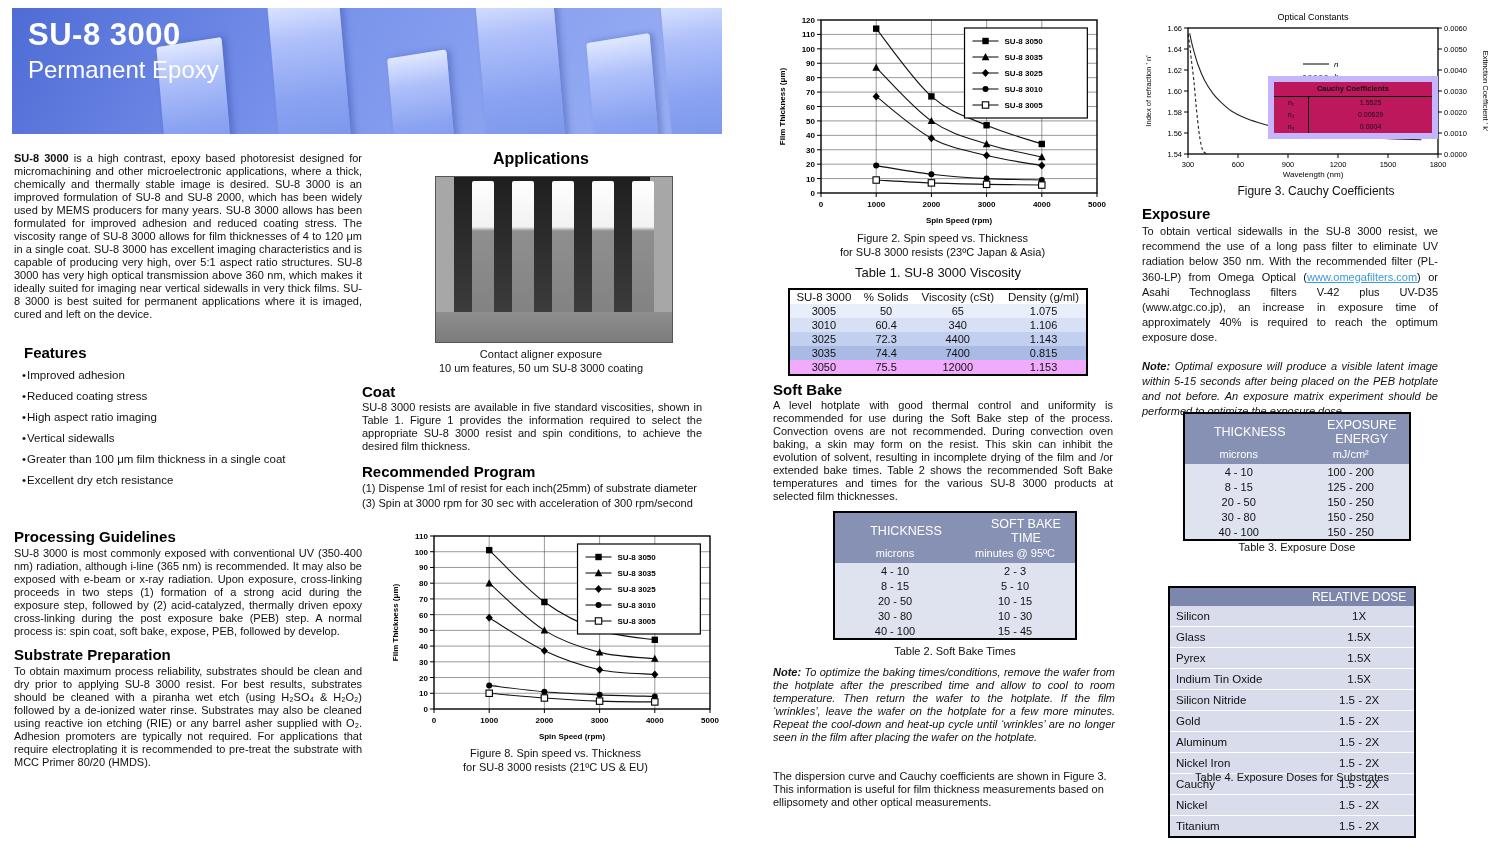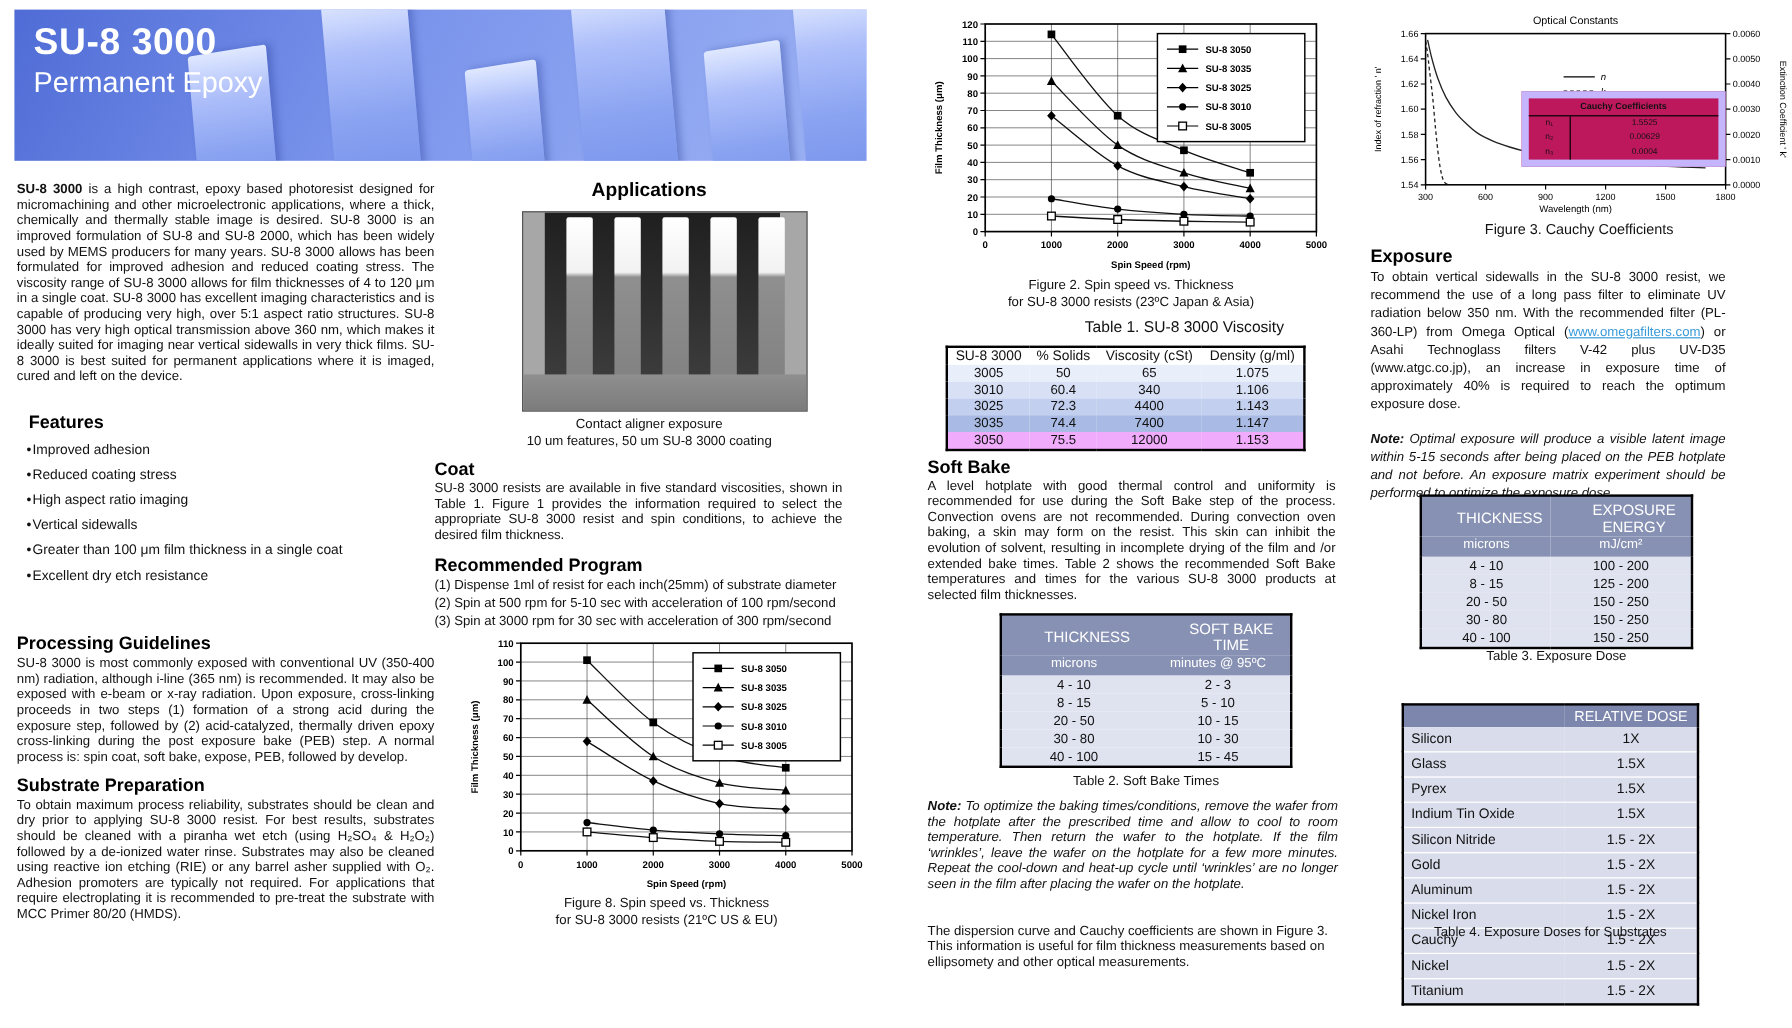--- a/index.html
+++ b/index.html
@@ -127,21 +127,20 @@
 
 <div class="abs caption" style="left:362px;top:347px;width:358px;">Contact aligner exposure</div>
 <div class="abs caption" style="left:362px;top:361px;width:358px;">10 um features, 50 um SU-8 3000 coating</div>
 
 <h2 class="abs sec" style="left:362px;top:383px;">Coat</h2>
 <div class="abs para" style="left:362px;top:401px;width:340px;">SU-8 3000 resists are available in five standard viscosities, shown in Table 1.  Figure 1 provides the information required to select the appropriate SU-8 3000 resist and spin conditions, to achieve the desired film thickness.</div>
 
 <h2 class="abs sec" style="left:362px;top:463px;">Recommended Program</h2>
 <div class="abs steps" style="left:362px;top:481px;width:348px;">
     <div class="li">(1) Dispense 1ml of resist for each inch(25mm) of substrate diameter</div>
-    <div class="li">(2) Spin at 500 rpm for 5-10 sec with acceleration of 100 rpm/second</div>
     <div class="li">(3) Spin at 3000 rpm for 30 sec with acceleration of 300 rpm/second</div>
   </div>
 
 <div class="abs chart" id="fig1" style="left:388px;top:528px;width:335px;height:215px;"><svg width="335" height="215" viewBox="0 0 335 215" font-family="Liberation Sans, sans-serif">
       <line x1="46" y1="165.27272727272728" x2="322" y2="165.27272727272728" stroke="#444" stroke-width="0.55"></line>
       <line x1="46" y1="149.54545454545453" x2="322" y2="149.54545454545453" stroke="#444" stroke-width="0.55"></line>
       <line x1="46" y1="133.8181818181818" x2="322" y2="133.8181818181818" stroke="#444" stroke-width="0.55"></line>
       <line x1="46" y1="118.0909090909091" x2="322" y2="118.0909090909091" stroke="#444" stroke-width="0.55"></line>
       <line x1="46" y1="102.36363636363636" x2="322" y2="102.36363636363636" stroke="#444" stroke-width="0.55"></line>
       <line x1="46" y1="86.63636363636364" x2="322" y2="86.63636363636364" stroke="#444" stroke-width="0.55"></line>
@@ -332,21 +331,21 @@
       <line x1="197.52" y1="77" x2="223.52" y2="77" stroke="#000" stroke-width="1"></line>
       <circle cx="210.52" cy="77" r="3" fill="#000"></circle>
       <text x="229.52" y="80" font-size="8" fill="#000" font-weight="bold">SU-8 3010</text>
       <line x1="197.52" y1="93" x2="223.52" y2="93" stroke="#000" stroke-width="1"></line>
       <rect x="207.32000000000002" y="89.8" width="6.4" height="6.4" fill="#fff" stroke="#000" stroke-width="1.1"></rect>
       <text x="229.52" y="96" font-size="8" fill="#000" font-weight="bold">SU-8 3005</text>
     </svg></div>
 <div class="abs caption" style="left:775px;top:231px;width:335px;">Figure 2. Spin speed vs. Thickness</div>
 <div class="abs caption" style="left:775px;top:245px;width:335px;">for SU-8 3000 resists (23ºC Japan &amp; Asia)</div>
 
-<div class="abs caption" style="left:817px;top:266px;width:340px;font-size:13px;">Table 1. SU-8 3000 Viscosity</div>
+<div class="abs caption" style="left:768px;top:266px;width:340px;font-size:13px;">Table 1. SU-8 3000 Viscosity</div>
 <table class="abs tbl tbl-frame t1" style="left:788px;top:288px;width:300px;">
   <thead>
     <tr>
       <th>SU-8 3000</th>
       <th>% Solids</th>
       <th>Viscosity (cSt)</th>
       <th>Density (g/ml)</th>
     </tr>
   </thead>
   <tbody>
@@ -365,21 +364,21 @@
       <tr>
         <td>3025</td>
         <td>72.3</td>
         <td>4400</td>
         <td>1.143</td>
       </tr>
       <tr>
         <td>3035</td>
         <td>74.4</td>
         <td>7400</td>
-        <td>1.147</td>
+        <td>0.815</td>
       </tr>
       <tr>
         <td>3050</td>
         <td>75.5</td>
         <td>12000</td>
         <td>1.153</td>
       </tr>
     </tbody>
 </table>
 

